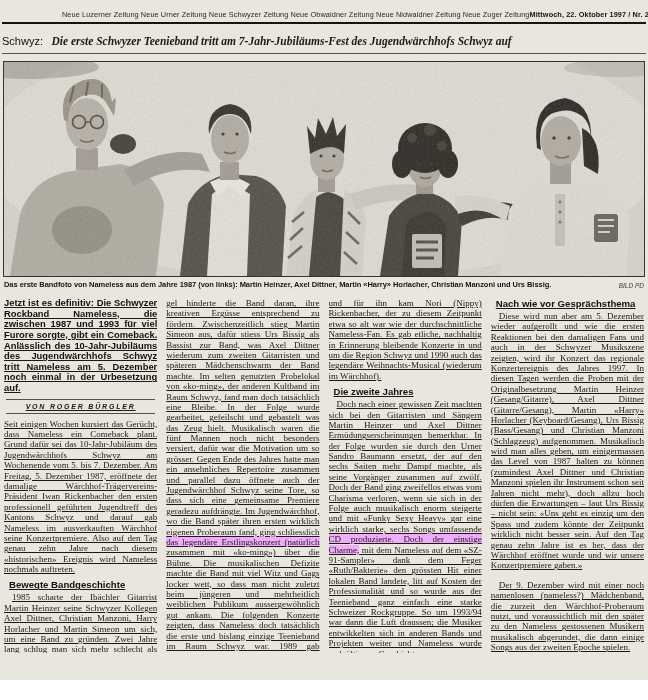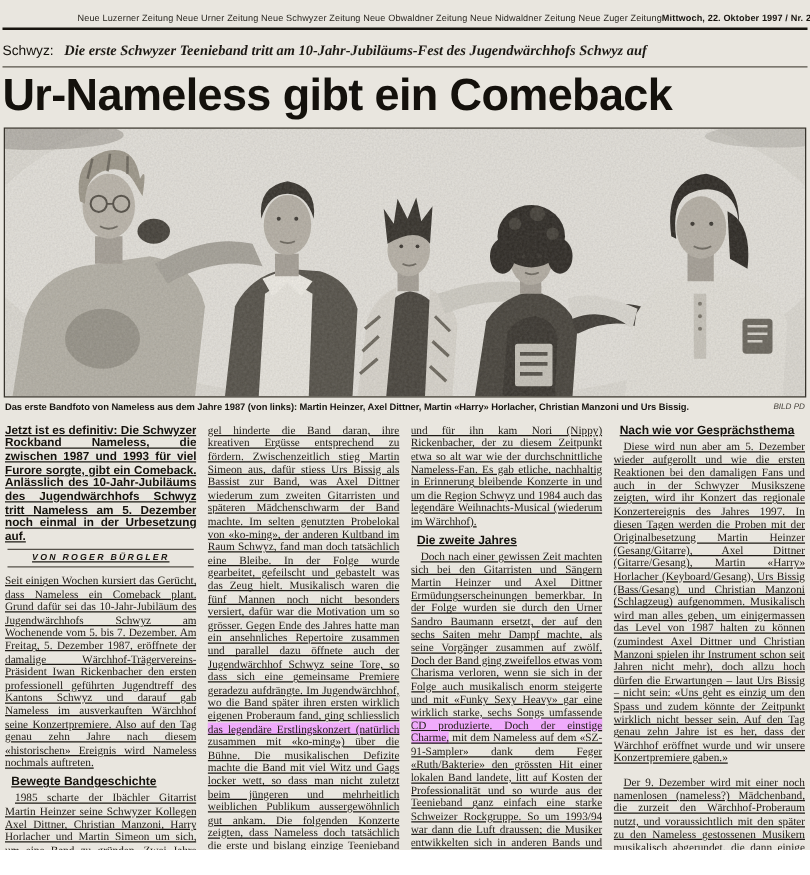--- a/index.html
+++ b/index.html
@@ -24,21 +24,21 @@
   
   .headline { font-size:36px; font-weight:bold; letter-spacing:-0.5px; color:#14110c;
               margin:3px 0 0 2px; line-height:1.05; }
 
   
   .photo { margin:7px 3px 0 3px; border:1px solid #38342d; height:216px; overflow:hidden;
            background:#dad7d0; }
   .photo svg { display:block; width:100%; height:100%; }
 
   
-  .caption-row { display:flex; align-items:center; margin:3px 4px 0 4px; }
+  .caption-row { display:flex; align-items:flex-end; margin:3px 4px 0 4px; }
   .caption { font-size:7.5px; font-weight:bold; letter-spacing:-0.05px; white-space:nowrap;
              overflow:hidden; color:#17140f; }
   .credit { font-size:6.5px; font-style:italic; color:#45413a; margin-left:auto; padding-left:8px;
             white-space:nowrap; }
 
   
   .columns { display:flex; gap:9px; margin:9px 4px 0 4px; height:355px; overflow:hidden; }
   .col { flex:1 1 0; overflow:hidden;text-decoration:underline; }
   .lead { font-family:"Liberation Sans", sans-serif; font-weight:bold; font-size:9.4px;
           line-height:1.13; text-align:justify; color:#14110c; }
@@ -60,25 +60,24 @@
   <header>
     <div class="masthead-row">
       <span class="masthead-papers">Neue Luzerner Zeitung  Neue Urner Zeitung  Neue Schwyzer Zeitung  Neue Obwaldner Zeitung  Neue Nidwaldner Zeitung  Neue Zuger Zeitung</span>
       <span class="masthead-date">Mittwoch, 22. Oktober 1997 / Nr. 244</span>
     </div>
     <div class="rule-thick"></div>
   </header>
 
   <div class="kicker">
     <span class="kicker-label">Schwyz:</span>
-    <span class="kicker-text">Die erste Schwyzer Teenieband tritt am 10-Jahr-Jubiläums-Fest des Jugendwärchhofs Schwyz auf</span>
+    <span class="kicker-text">Die erste Schwyzer Teenieband tritt am 7-Jahr-Jubiläums-Fest des Jugendwärchhofs Schwyz auf</span>
   </div>
   <div class="rule-thin"></div>
 
-  <h1 class="headline">Ur-Nameless gibt ein Comeback</h1>
 
   <figure class="photo">
     <svg viewBox="0 0 640 214" preserveAspectRatio="none">
       <defs>
         <filter id="noiseDark">
             <feTurbulence type="fractalNoise" baseFrequency="0.7" numOctaves="2" stitchTiles="stitch"></feTurbulence>
             <feColorMatrix type="matrix" values="0 0 0 0 0  0 0 0 0 0  0 0 0 0 0  0 0 0 0.7 0"></feColorMatrix>
           </filter>
         <filter id="noiseLight">
             <feTurbulence type="fractalNoise" baseFrequency="0.5" numOctaves="2" stitchTiles="stitch"></feTurbulence>
@@ -187,21 +186,21 @@
       <p class="body">Seit einigen Wochen kursiert das Gerücht, dass Nameless ein Comeback plant. Grund dafür sei das 10-Jahr-Jubiläum des Jugendwärchhofs Schwyz am Wochenende vom 5. bis 7. Dezember. Am Freitag, 5. Dezember 1987, eröffnete der damalige Wärchhof-Trägervereins-Präsident Iwan Rickenbacher den ersten professionell geführten Jugendtreff des Kantons Schwyz und darauf gab Nameless im ausverkauften Wärchhof seine Konzertpremiere. Also auf den Tag genau zehn Jahre nach diesem «historischen» Ereignis wird Nameless nochmals auftreten.</p>
       <h3 class="subhead">Bewegte Bandgeschichte</h3>
       <p class="body indent">1985 scharte der Ibächler Gitarrist Martin Heinzer seine Schwyzer Kollegen Axel Dittner, Christian Manzoni, Harry Horlacher und Martin Simeon um sich, um eine Band zu gründen. Zwei Jahre lang schlug man sich mehr schlecht als recht mit musikalischen Absichten herum. Akuter Geld- und Proberaumman-</p>
     </section>
 
     <section class="col">
       <p class="body"><span>gel hinderte die Band daran, ihre kreativen Ergüsse entsprechend zu fördern. Zwischenzeitlich stieg Martin Simeon aus, dafür stiess Urs Bissig als Bassist zur Band, was Axel Dittner wiederum zum zweiten Gitarristen und späteren Mädchenschwarm der Band machte. Im selten genutzten Probelokal von «ko-ming», der anderen Kultband im Raum Schwyz, fand man doch tatsächlich eine Bleibe. In der Folge wurde gearbeitet, gefeilscht und gebastelt was das Zeug hielt. Musikalisch waren die fünf Mannen noch nicht besonders versiert, dafür war die Motivation um so grösser. Gegen Ende des Jahres hatte man ein ansehnliches Repertoire zusammen und parallel dazu öffnete auch der Jugendwärchhof Schwyz seine Tore, so dass sich eine gemeinsame Premiere geradezu aufdrängte. Im Jugendwärchhof, wo die Band später ihren ersten wirklich eigenen Proberaum fand, ging schliesslich </span><span class="hl">das legendäre Erstlingskonzert (natürlich</span><span> zusammen mit «ko-ming») über die Bühne. Die musikalischen Defizite machte die Band mit viel Witz und Gags locker wett, so dass man nicht zuletzt beim jüngeren und mehrheitlich weiblichen Publikum aussergewöhnlich gut ankam. Die folgenden Konzerte zeigten, dass Nameless doch tatsächlich die erste und bislang einzige Teenieband im Raum Schwyz war. 1989 gab Schlagzeuger Christian Manzoni seinen Rücktritt</span></p>
     </section>
 
     <section class="col">
-      <p class="body">und für ihn kam Nori (Nippy) Rickenbacher, der zu diesem Zeitpunkt etwa so alt war wie der durchschnittliche Nameless-Fan. Es gab etliche, nachhaltig in Erinnerung bleibende Konzerte in und um die Region Schwyz und 1984 auch das legendäre Weihnachts-Musical (wiederum im Wärchhof).</p>
+      <p class="body">und für ihn kam Nori (Nippy) Rickenbacher, der zu diesem Zeitpunkt etwa so alt war wie der durchschnittliche Nameless-Fan. Es gab etliche, nachhaltig in Erinnerung bleibende Konzerte in und um die Region Schwyz und 1990 auch das legendäre Weihnachts-Musical (wiederum im Wärchhof).</p>
       <h3 class="subhead">Die zweite Jahres</h3>
       <p class="body indent"><span>Doch nach einer gewissen Zeit machten sich bei den Gitarristen und Sängern Martin Heinzer und Axel Dittner Ermüdungserscheinungen bemerkbar. In der Folge wurden sie durch den Urner Sandro Baumann ersetzt, der auf den sechs Saiten mehr Dampf machte, als seine Vorgänger zusammen auf zwölf. Doch der Band ging zweifellos etwas vom Charisma verloren, wenn sie sich in der Folge auch musikalisch enorm steigerte und mit «Funky Sexy Heavy» gar eine wirklich starke, sechs Songs umfassende </span><span class="hl">CD produzierte. Doch der einstige Charme,</span><span> mit dem Nameless auf dem «SZ-91-Sampler» dank dem Feger «Ruth/Bakterie» den grössten Hit einer lokalen Band landete, litt auf Kosten der Professionalität und so wurde aus der Teenieband ganz einfach eine starke Schweizer Rockgruppe. So um 1993/94 war dann die Luft draussen; die Musiker entwikkelten sich in anderen Bands und Projekten weiter und Nameless wurde endgültig zur Geschichte.</span></p>
     </section>
 
     <section class="col">
       <h3 class="subhead" style="margin-top:0;">Nach wie vor Gesprächsthema</h3>
       <p class="body indent">Diese wird nun aber am 5. Dezember wieder aufgerollt und wie die ersten Reaktionen bei den damaligen Fans und auch in der Schwyzer Musikszene zeigten, wird ihr Konzert das regionale Konzertereignis des Jahres 1997. In diesen Tagen werden die Proben mit der Originalbesetzung Martin Heinzer (Gesang/Gitarre), Axel Dittner (Gitarre/Gesang), Martin «Harry» Horlacher (Keyboard/Gesang), Urs Bissig (Bass/Gesang) und Christian Manzoni (Schlagzeug) aufgenommen. Musikalisch wird man alles geben, um einigermassen das Level von 1987 halten zu können (zumindest Axel Dittner und Christian Manzoni spielen ihr Instrument schon seit Jahren nicht mehr), doch allzu hoch dürfen die Erwartungen – laut Urs Bissig – nicht sein: «Uns geht es einzig um den Spass und zudem könnte der Zeitpunkt wirklich nicht besser sein. Auf den Tag genau zehn Jahre ist es her, dass der Wärchhof eröffnet wurde und wir unsere Konzertpremiere gaben.»</p>
       <p class="body indent" style="margin-top:9px;">Der 9. Dezember wird mit einer noch namenlosen (nameless?) Mädchenband, die zurzeit den Wärchhof-Proberaum nutzt, und voraussichtlich mit den später zu den Nameless gestossenen Musikern musikalisch abgerundet, die dann einige Songs aus der zweiten Epoche spielen.</p>
     </section>
 

